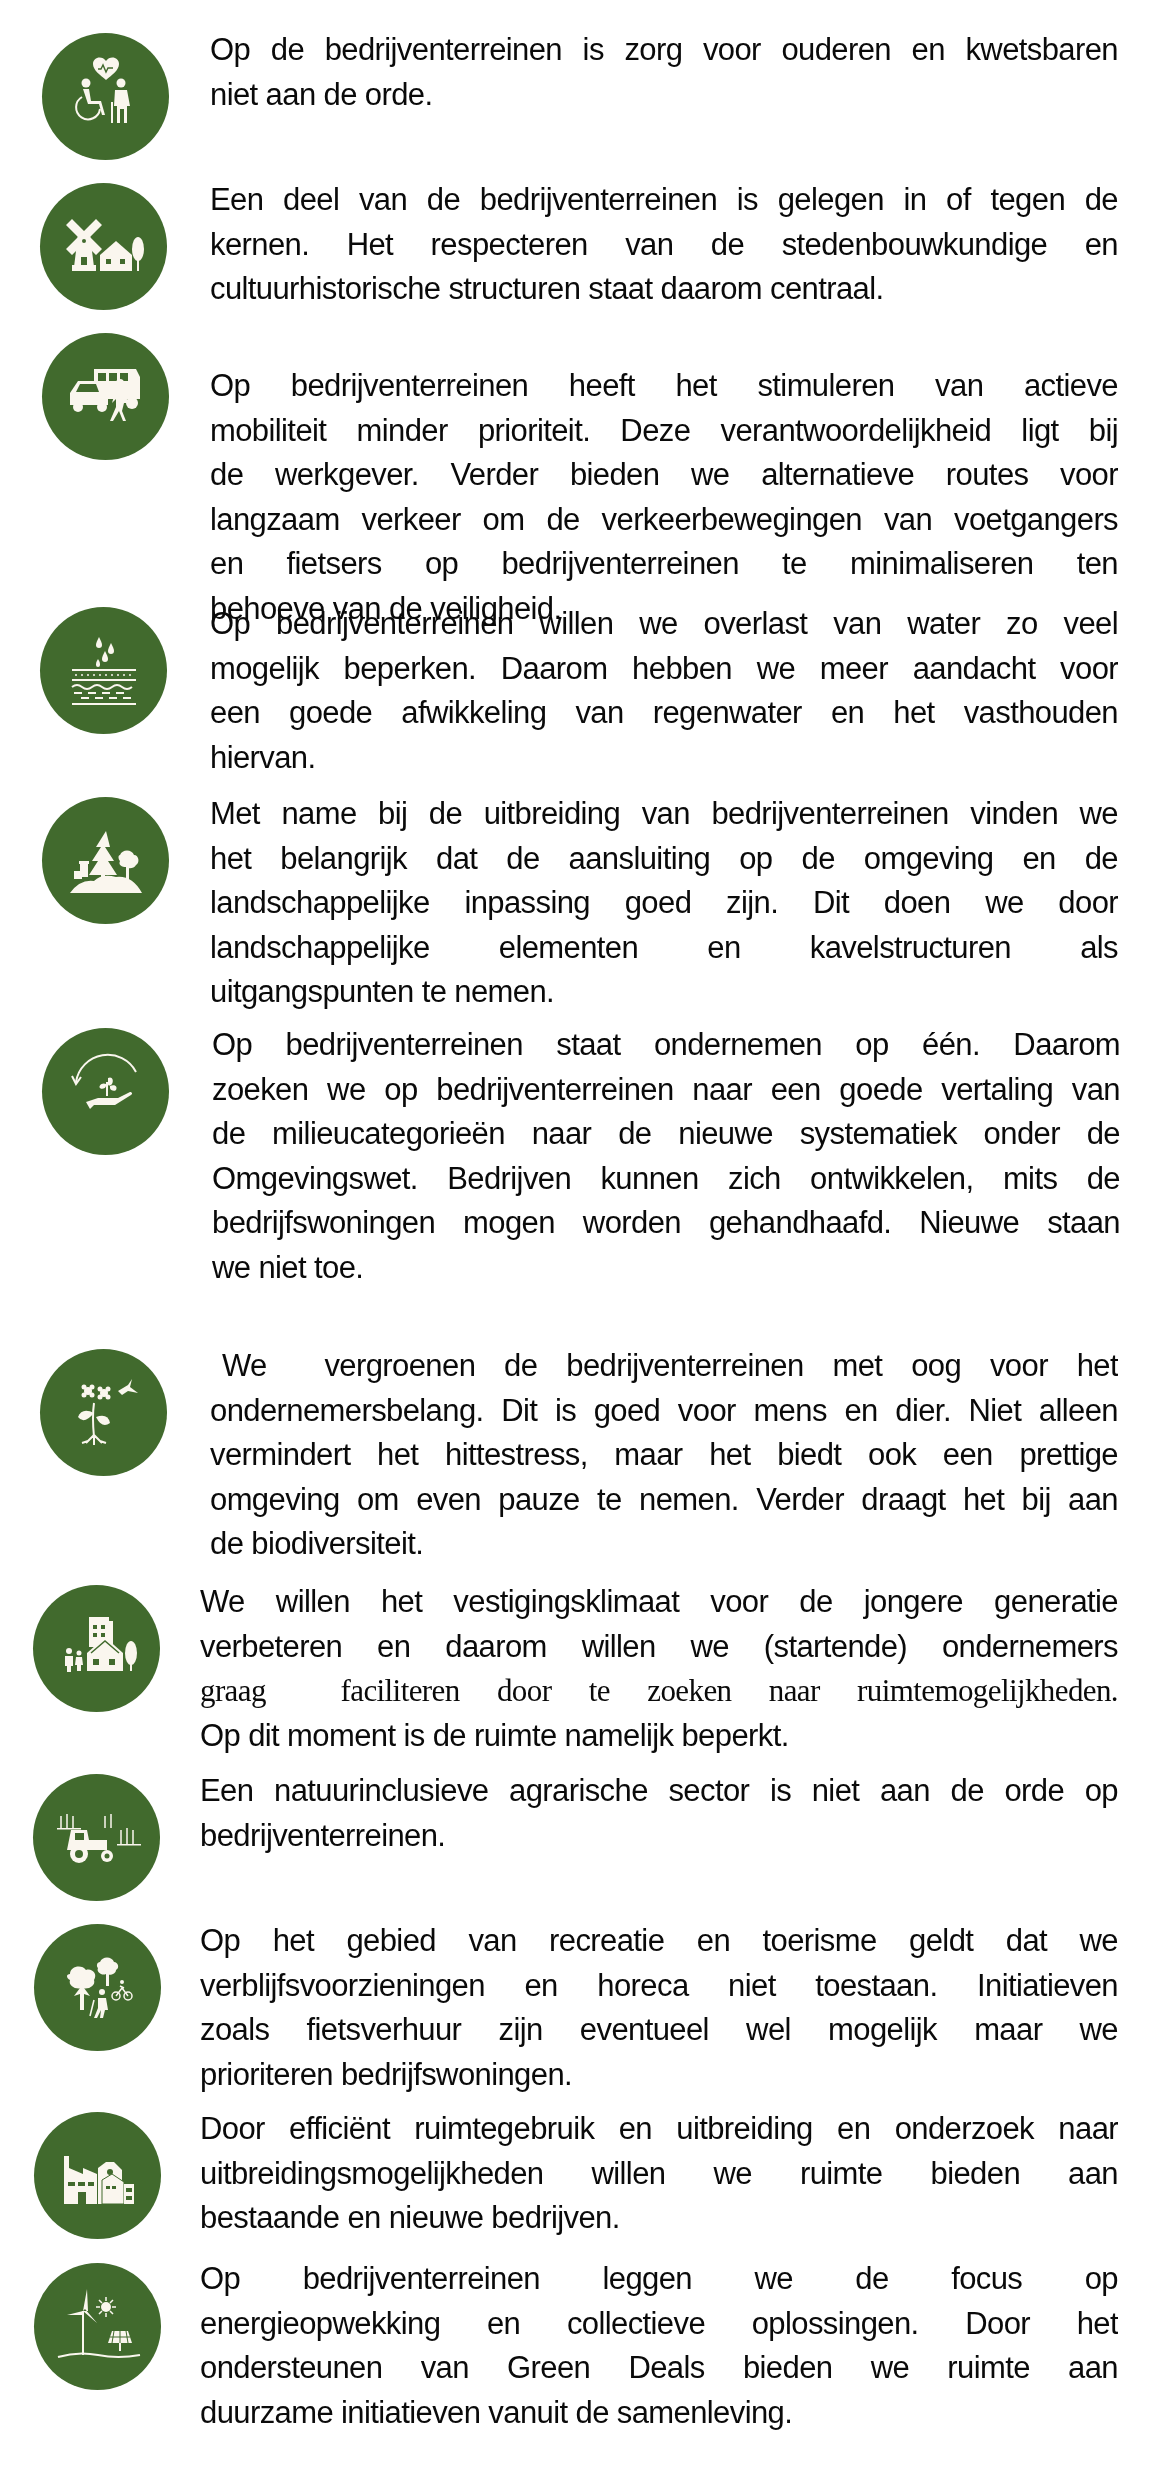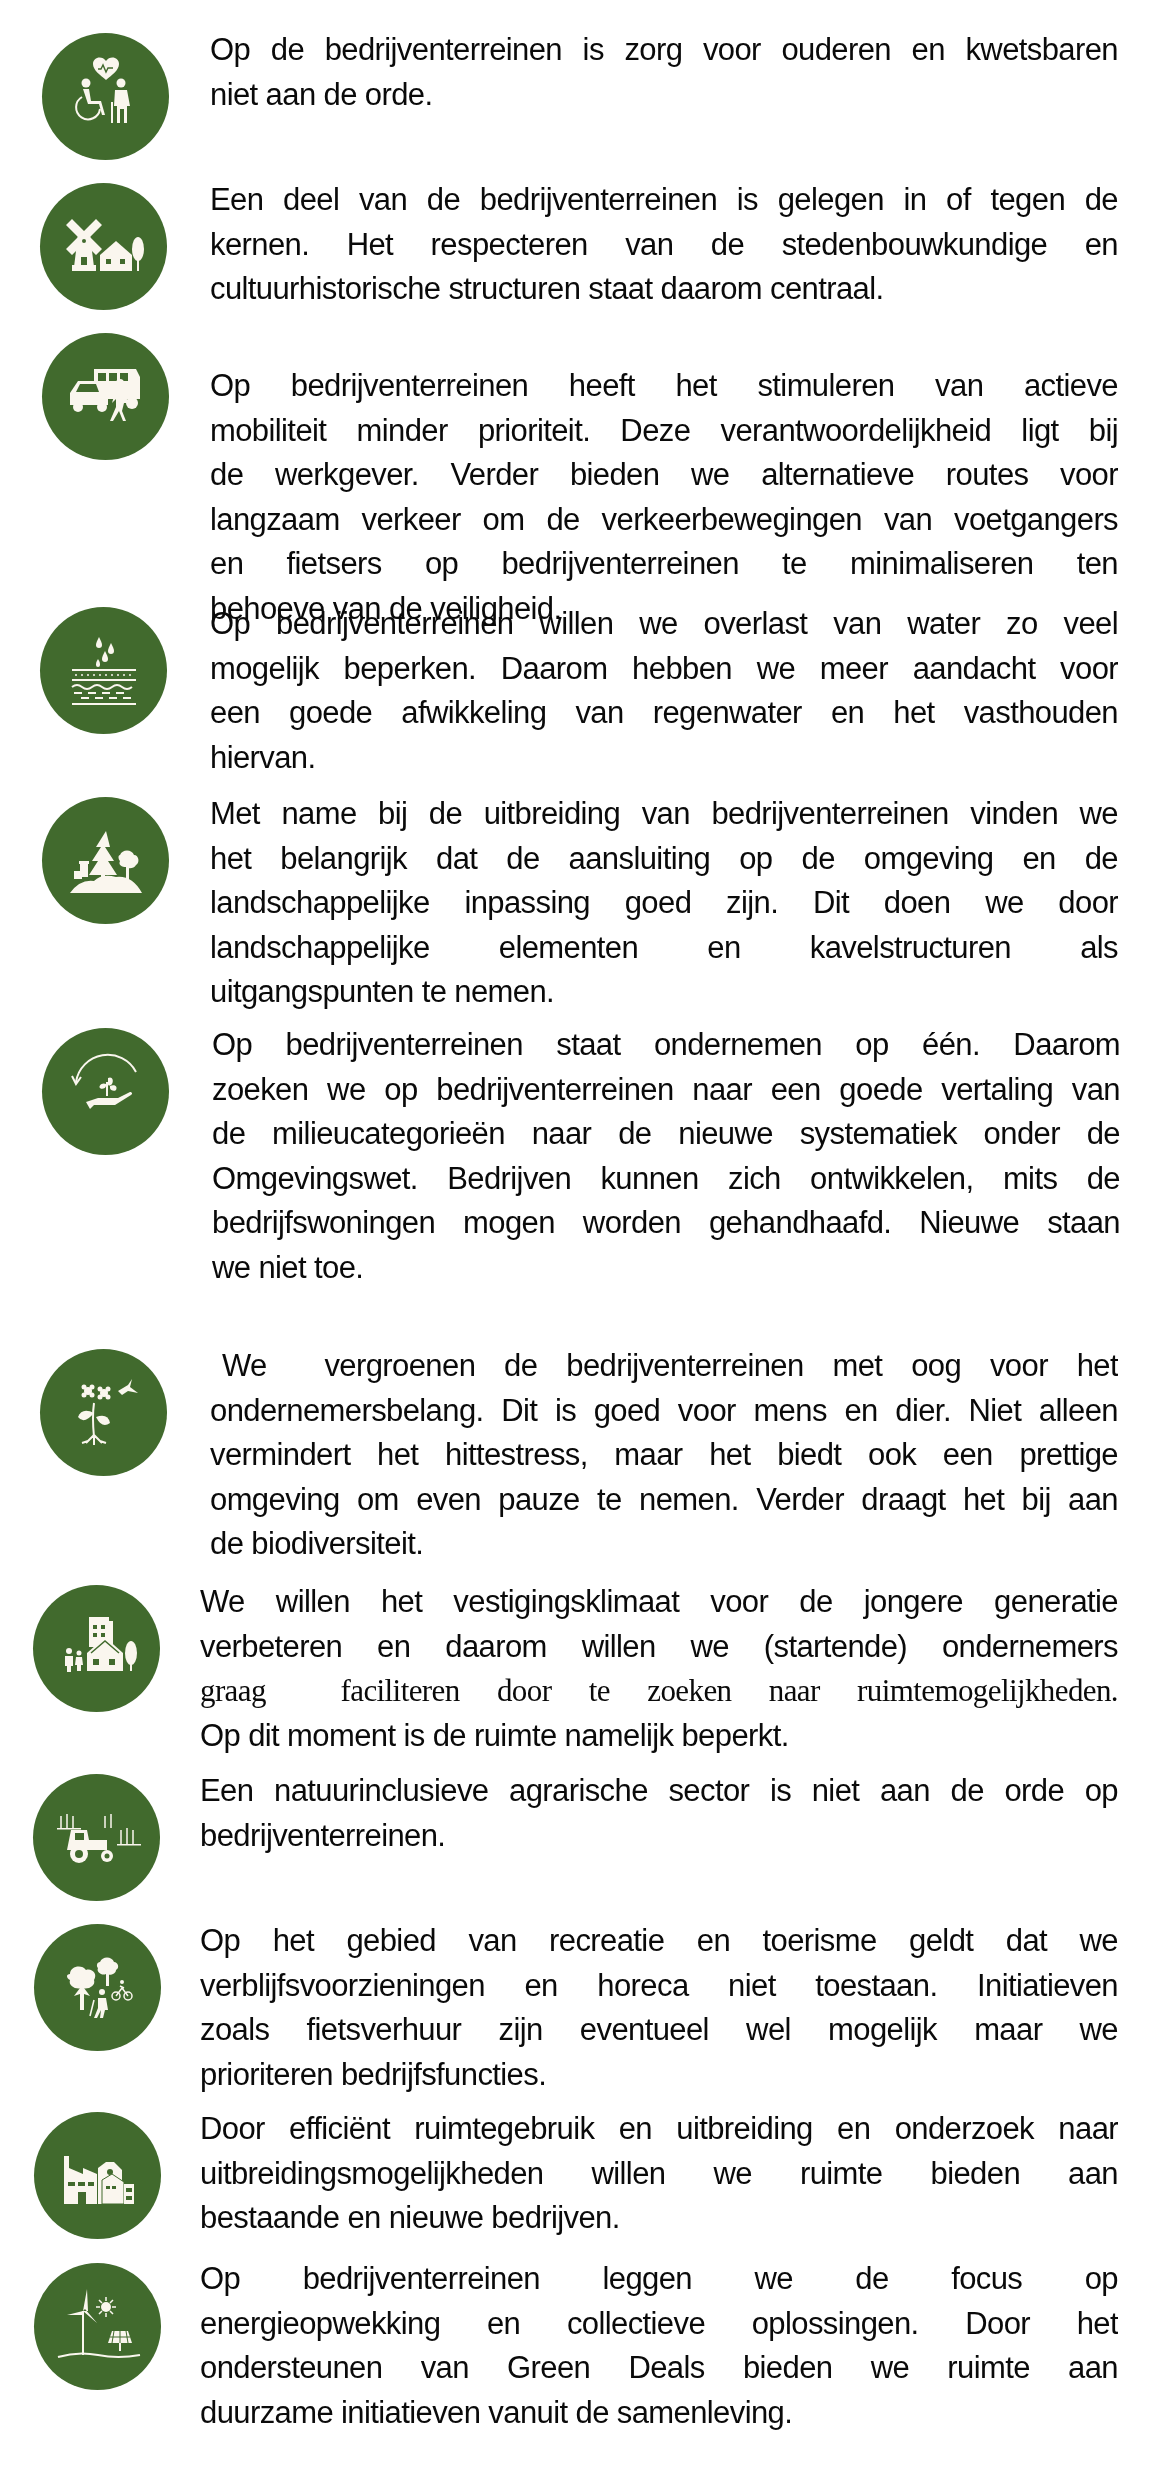--- a/index.html
+++ b/index.html
@@ -265,21 +265,21 @@
       <path d="M68 58l6-8 6 8M72 48l4 2" stroke="#faf6ee" stroke-width="1.5" fill="none"></path>
       <circle cx="54" cy="54" r="3"></circle>
       <path d="M50 60h8l2 12-3 0-2 8h-3l1-8-4 8h-3l4-10z"></path>
       <path d="M46 62l-4 16" stroke="#faf6ee" stroke-width="1.5"></path>
     </svg>
   </div>
   <div class="text" style="left:200px; top:1919px; width:918px;">
     <span class="line">Op het gebied van recreatie en toerisme geldt dat we</span>
     <span class="line">verblijfsvoorzieningen en horeca niet toestaan. Initiatieven</span>
     <span class="line">zoals fietsverhuur zijn eventueel wel mogelijk maar we</span>
-    <span class="line last">prioriteren bedrijfsfuncties.</span>
+    <span class="line last">prioriteren bedrijfswoningen.</span>
   </div>
 </div>
 
 <div class="item">
   <div class="icon" style="left:34px; top:2112px;">
     <svg viewBox="0 0 100 100" fill="#faf6ee">
       <path d="M16 30h5v12l14 6V42l14 6v30H16z"></path>
       <g fill="#416a2d">
           <rect x="20" y="56" width="7" height="4"></rect>
           <rect x="30" y="56" width="7" height="4"></rect>

